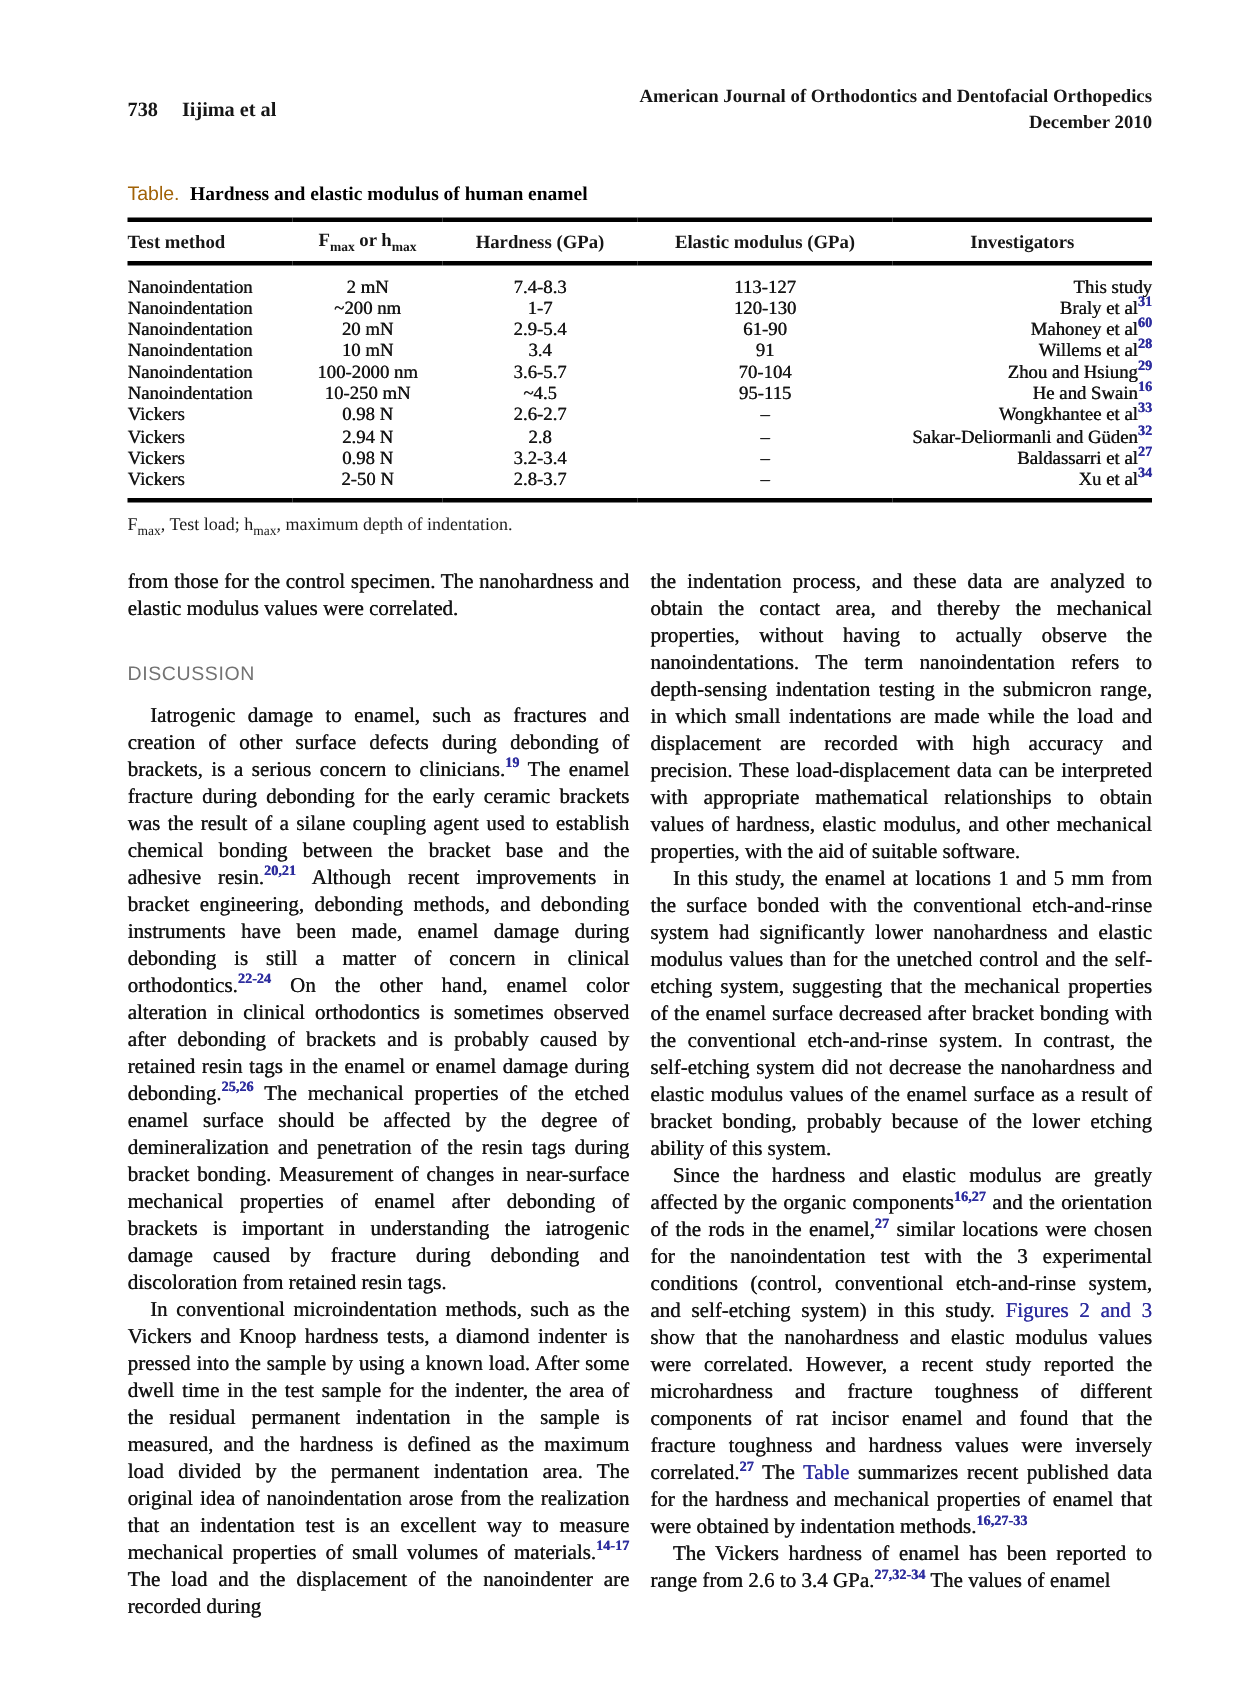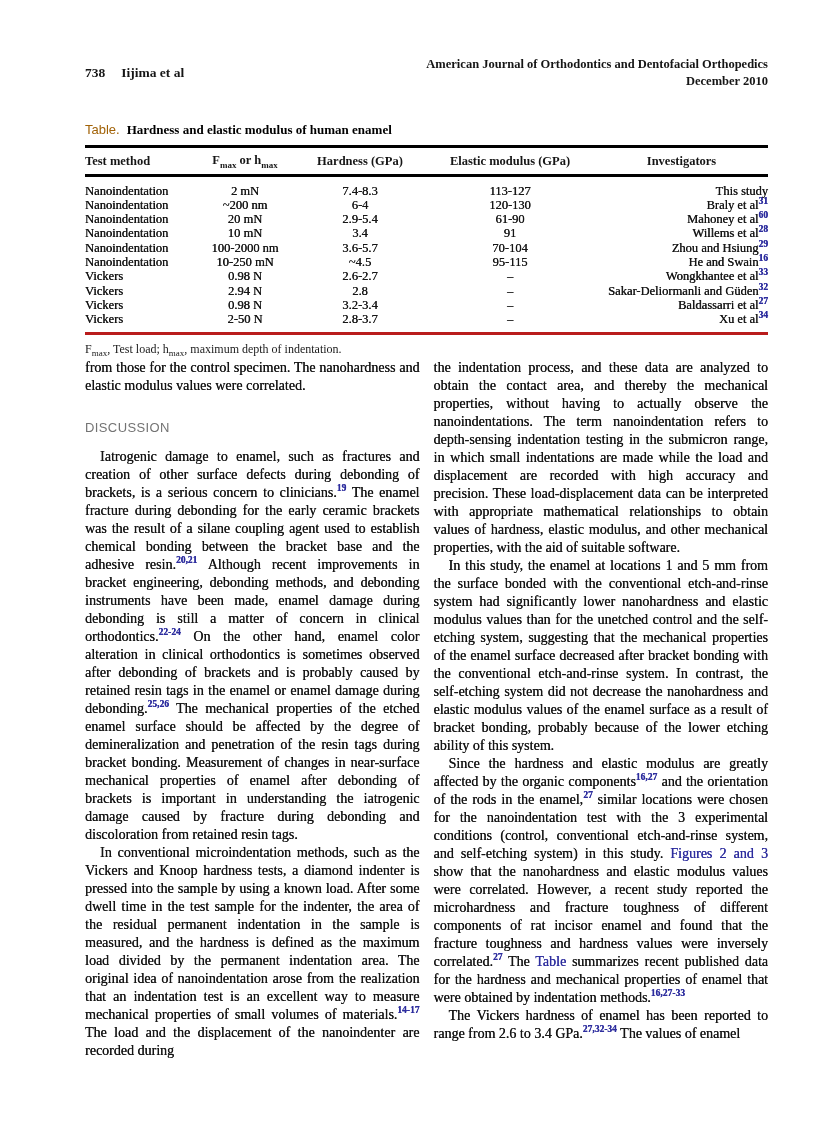--- a/index.html
+++ b/index.html
@@ -14,39 +14,39 @@
   .rh-left { font-weight:bold; font-size:13.5px; white-space:nowrap; }
   .rh-left .pgnum { margin-right:16px; }
   .rh-right { text-align:right; font-weight:bold; font-size:12.5px; line-height:17px; }
   
   .table-caption { margin-top:30px; }
   .cap-label { font-family:"Liberation Sans", sans-serif; font-size:13px; color:#a16207; margin-right:7px; }
   .cap-title { font-size:13px; font-weight:bold; color:#000; }
   
   .data-table {
     width:683px; border-collapse:collapse; table-layout:fixed;
-    margin-top:7px; border-top:3px solid #000; border-bottom:3px solid #b91c1c;
+    margin-top:7px; border-top:3px solid #000; border-bottom:3px solid #000000;
     font-size:12.5px;
   }
   .data-table th { font-weight:bold; padding:5px 0 4px; border-bottom:3.5px solid #000; text-align:center; }
   .data-table td { padding:0; line-height:14.3px; text-align:center; text-shadow:0.3px 0 0 currentColor; }
   .data-table tbody tr:first-child td { padding-top:7px; }
   .data-table tbody tr:last-child td { padding-bottom:6px; }
   .data-table th.c1, .data-table td.c1 { text-align:left; }
   .data-table td.c5 { text-align:right; padding-left:9px; }
   .data-table th.c1 { width:110px; } .data-table th.c2 { width:100px; }
   .data-table th.c3 { width:130px; } .data-table th.c4 { width:170px; }
   .data-table th.c5 { width:173px; }
   sub { font-size:9px; }
   sup.ref { color:var(--link-blue,#2d2d9e); font-size:9.5px; font-weight:bold; line-height:0; }
   .xref { color:var(--link-blue,#2d2d9e); }
   
   .footnote { margin-top:7px; font-size:12px; color:#1a1a1a; }
   
-  .columns { display:flex; gap:14px; }
+  .columns { display:flex; gap:14px; margin-top:21px; }
   .col { width:335px; font-size:14px; line-height:18px; text-align:justify; }
   .col p { margin:0; text-shadow:0.25px 0 0 currentColor; }
   .col p.indent { text-indent:15px; }
   .section-heading {
     font-family:Liberation Sans, sans-serif; color:#737373;
     font-size:13px; letter-spacing:0.4px; margin:24px 0 11px 0;
   }
 </style>
 </head>
 <body>
@@ -81,21 +81,21 @@
         <tr>
           <td class="c1">Nanoindentation</td>
           <td class="c2">2 mN</td>
           <td class="c3">7.4-8.3</td>
           <td class="c4">113-127</td>
           <td class="c5"><span>This study</span></td>
         </tr>
         <tr>
           <td class="c1">Nanoindentation</td>
           <td class="c2">~200 nm</td>
-          <td class="c3">6-4</td>
+          <td class="c3">1-7</td>
           <td class="c4">120-130</td>
           <td class="c5"><span>Braly et al</span><sup class="ref">31</sup></td>
         </tr>
         <tr>
           <td class="c1">Nanoindentation</td>
           <td class="c2">20 mN</td>
           <td class="c3">2.9-5.4</td>
           <td class="c4">61-90</td>
           <td class="c5"><span>Mahoney et al</span><sup class="ref">60</sup></td>
         </tr>

